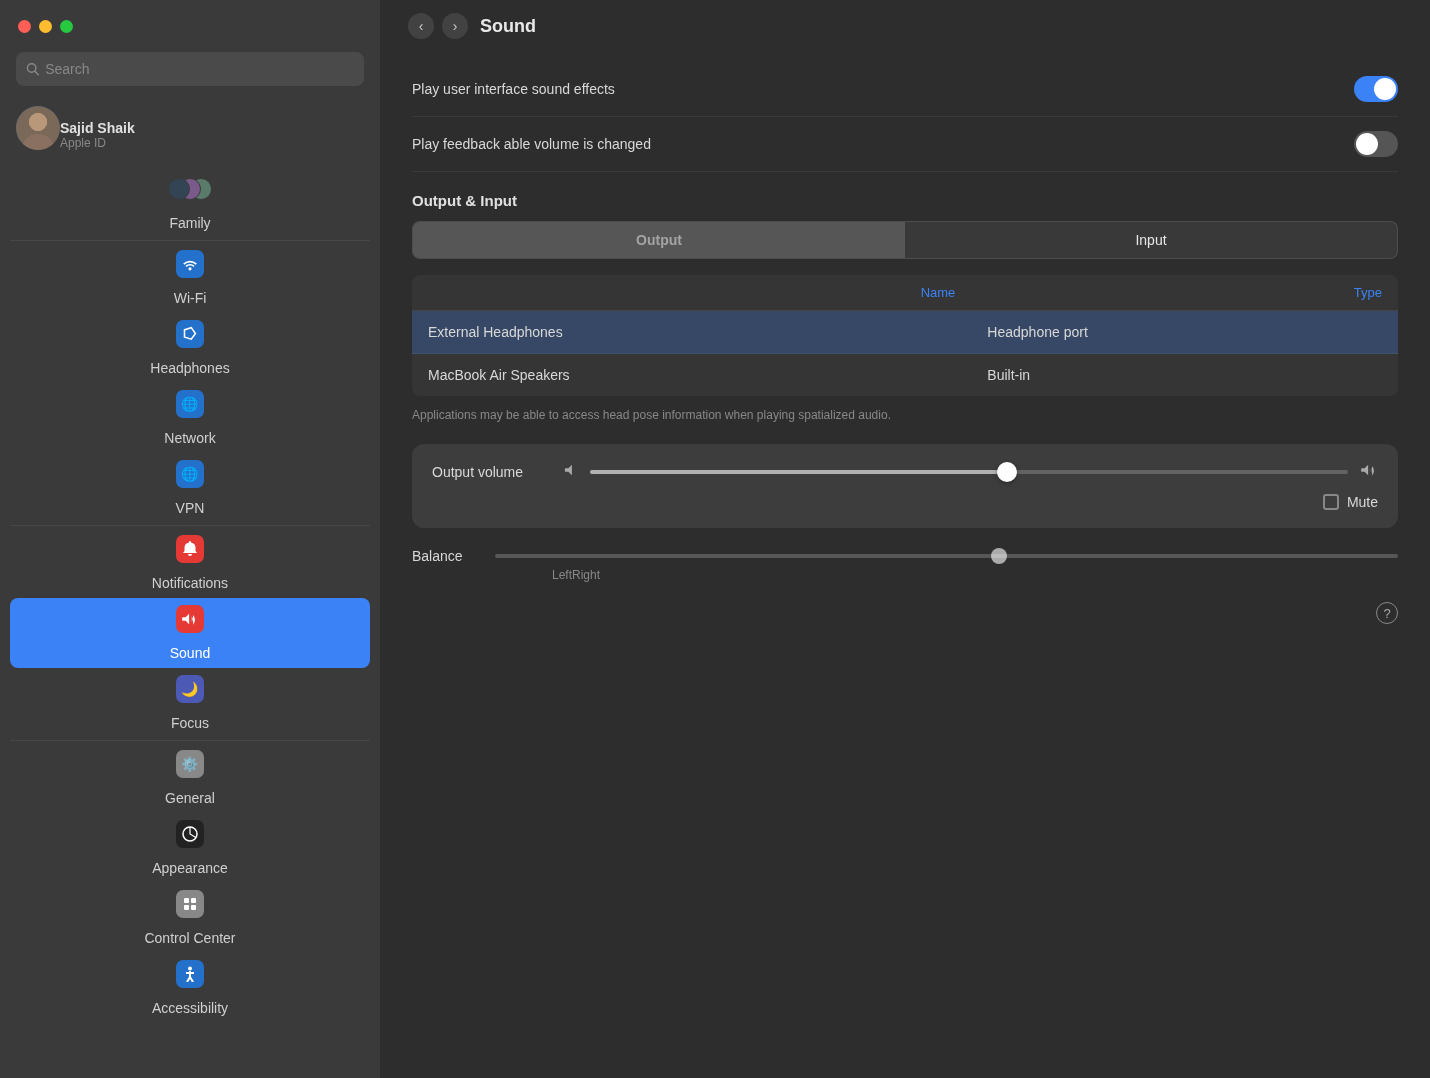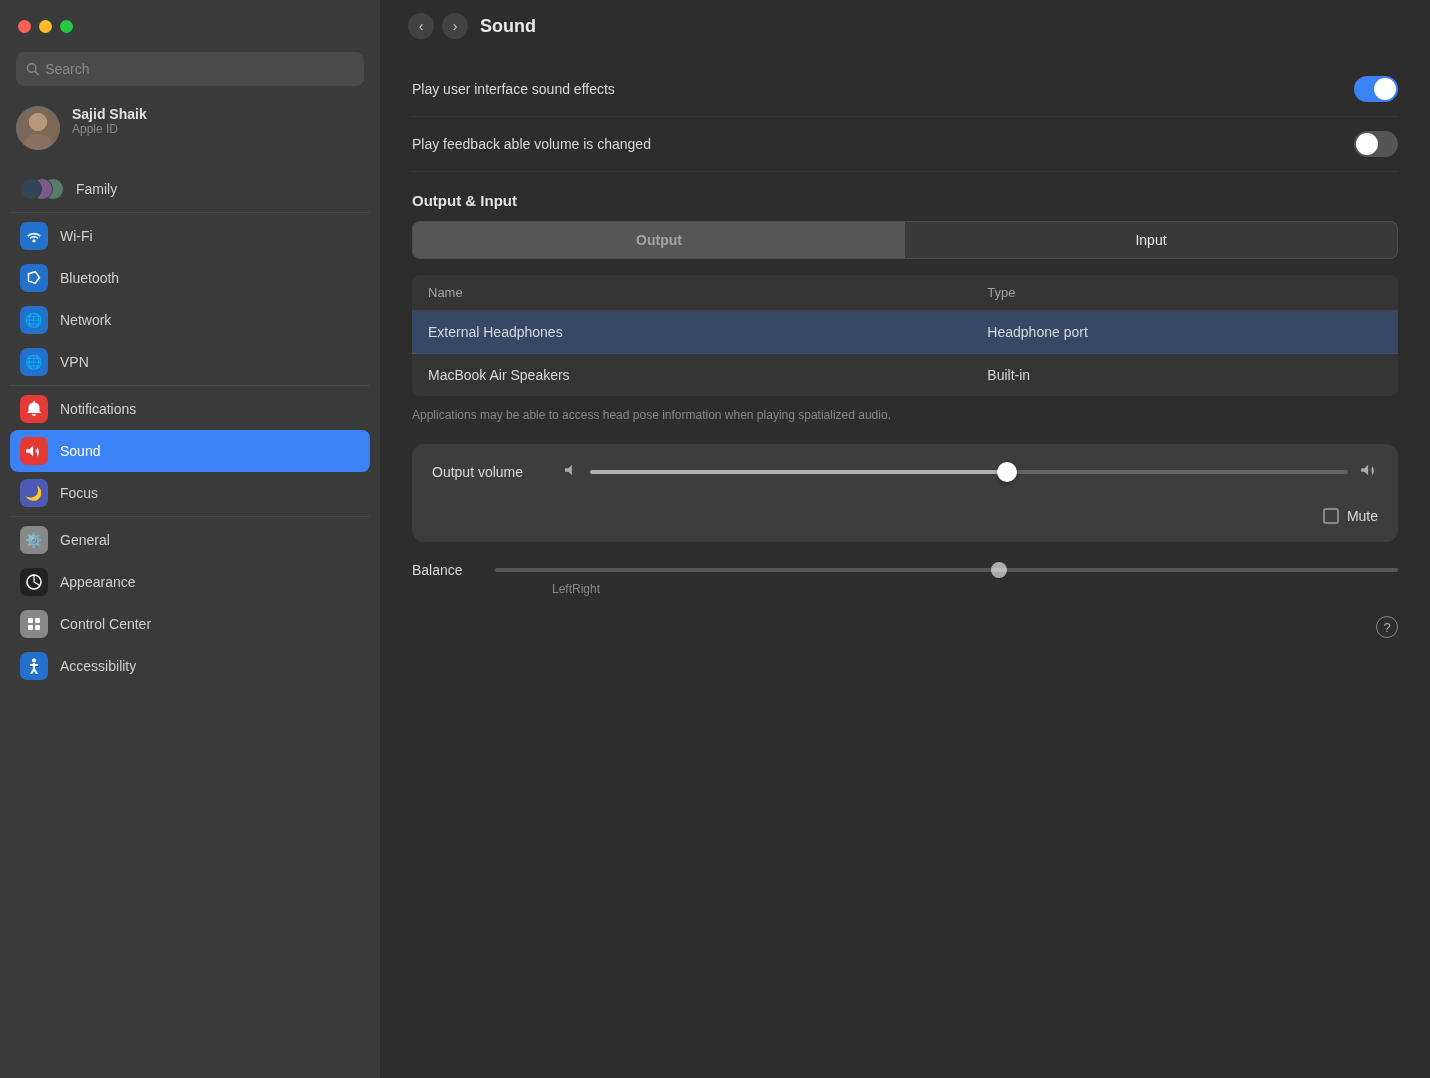--- a/index.html
+++ b/index.html
@@ -56,22 +56,21 @@
       border: none;
       outline: none;
       color: #999;
       font-size: 14px;
       width: 100%;
     }
     .search-bar input::placeholder { color: #888; }
 
     .user-profile {
       display: flex;
-      align-items: flex-start;
-      gap: 12px;
+      align-items: flex-end;
       padding: 8px 16px 14px 16px;
     }
     .avatar {
       width: 44px;
       height: 44px;
       border-radius: 50%;
       background: linear-gradient(135deg, #5b7fa6 0%, #3a5a7a 50%, #7a5a4a 100%);
       display: flex;
       align-items: center;
       justify-content: center;
@@ -100,20 +99,21 @@
       display: flex;
       align-items: center;
       gap: 12px;
       padding: 7px 10px;
       border-radius: 8px;
       cursor: pointer;
       color: #d0d0d0;
       font-size: 14px;
       font-weight: 400;
       transition: background 0.1s;
+      flex-direction: column;
     }
     .sidebar-item.active {
       background: #3b82f6;
       color: #fff;
     }
 
     .sidebar-icon {
       width: 28px;
       height: 28px;
       border-radius: 7px;
@@ -258,25 +258,25 @@
 
     
     .output-table {
       width: 100%;
       border-collapse: collapse;
       background: rgba(255,255,255,0.04);
       border-radius: 8px;
       overflow: hidden;
     }
     .table-header-row th {
-      text-align: left;
+      text-align: right;
       padding: 10px 16px;
       font-size: 13px;
       font-weight: 500;
-      color: #a3a3a3;
+      color: #3b82f6;
       border-bottom: 1px solid rgba(255,255,255,0.08);
     }
     .table-row td {
       padding: 13px 16px;
       font-size: 14px;
       color: #d8d8d8;
     }
     .table-row.selected td {
       background: rgba(59,130,246,0.25);
     }
@@ -296,21 +296,21 @@
       background: rgba(255,255,255,0.08);
       border-radius: 12px;
       padding: 18px 20px;
       margin-top: 20px;
     }
 
     .volume-row {
       display: flex;
       align-items: center;
       gap: 12px;
-      margin-bottom: 26px;
+      margin-bottom: 12px;
     }
 
     .volume-label {
       font-size: 14px;
       color: #d8d8d8;
       min-width: 120px;
     }
 
     .volume-icon {
       font-size: 16px;
@@ -486,21 +486,21 @@
           <path d="M10 12a2 2 0 1 1 0 4 2 2 0 0 1 0-4zm0-4a8 8 0 0 1 5.66 2.34l-1.42 1.42A6 6 0 0 0 10 10a6 6 0 0 0-4.24 1.76L4.34 10.34A8 8 0 0 1 10 8zm0-4a12 12 0 0 1 8.49 3.51l-1.42 1.42A10 10 0 0 0 10 6a10 10 0 0 0-7.07 2.93L1.51 7.51A12 12 0 0 1 10 4z"></path>
         </svg>
       </div>
       <span>Wi-Fi</span>
     </div>
 
     <div class="sidebar-item">
       <div class="sidebar-icon" style="background:#2471cc; color:white; font-size:15px; font-weight:700;">
         ⭔
       </div>
-      <span>Bluetooth</span>
+      <span>Headphones</span>
     </div>
 
     <div class="sidebar-item">
       <div class="sidebar-icon" style="background:#2471cc; color:white; font-size:14px;">🌐</div>
       <span>Network</span>
     </div>
 
     <div class="sidebar-item">
       <div class="sidebar-icon" style="background:#2471cc; color:white; font-size:14px;">🌐</div>
       <span>VPN</span>

